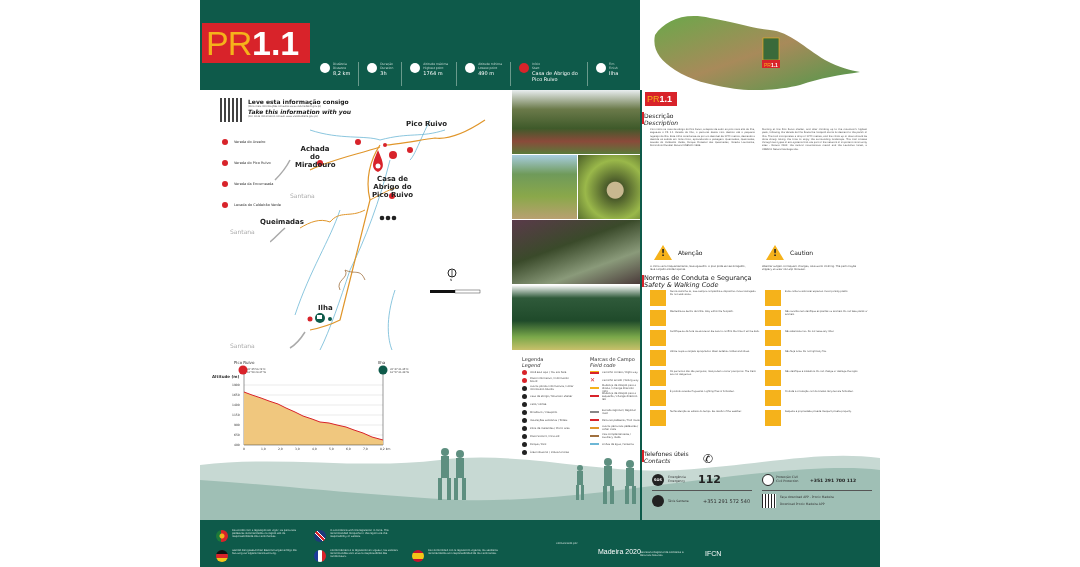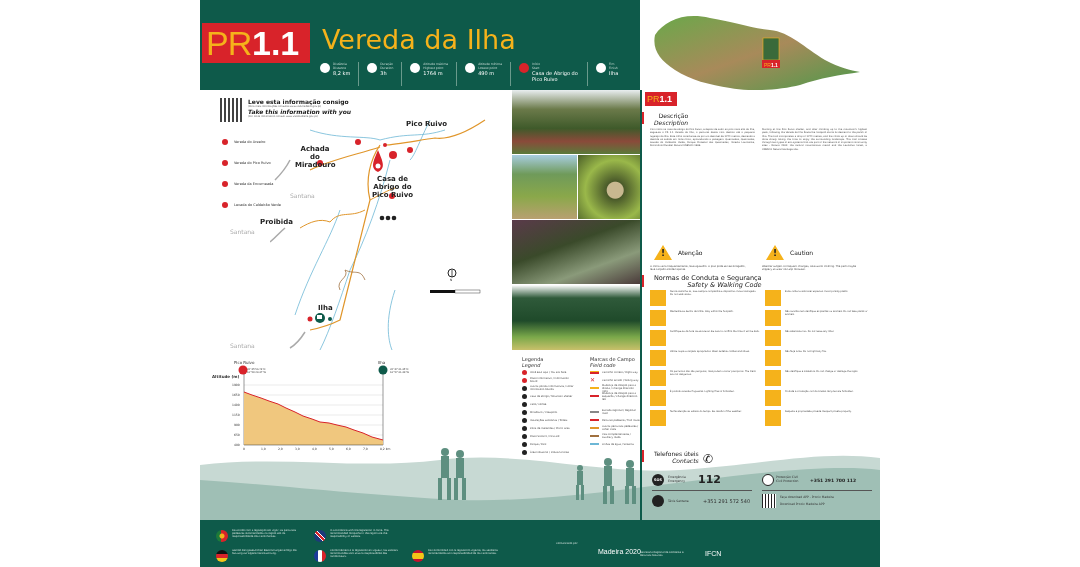--- a/index.html
+++ b/index.html
@@ -46,21 +46,21 @@
   .lg-item{display:flex;align-items:center;gap:3px;height:8px;}
   .lg-item .d{width:5px;height:5px;border-radius:50%;background:#222;flex:none;}
   .lg-item .d.red{background:#d8232a;}
   .lg-item .ln{width:9px;height:2px;flex:none;}
   .lg-item span{font-size:2.5px;color:#444;}
   .right{position:absolute;left:440px;top:0;width:240px;height:520px;}
   .inset{position:absolute;left:0;top:0;width:240px;height:90px;background:#fff;}
   .rbadge{position:absolute;left:5px;top:92px;width:30px;height:14px;background:#d8232a;font-size:9px;line-height:14px;color:#f5b21b;padding-left:2px;font-family:"Liberation Sans",sans-serif;}
   .rbadge b{color:#fff;}
   .sec-bar{position:absolute;left:0;width:4px;height:12px;background:#d8232a;}
-  .sec-t{position:absolute;left:14px;font-size:6px;color:#222;line-height:7px;text-align:right;}
+  .sec-t{position:absolute;left:4px;font-size:6px;color:#222;line-height:7px;}
   .sec-t i{display:block;font-style:italic;}
   .desc{position:absolute;top:128px;width:105px;font-size:2.4px;line-height:3.3px;color:#444;text-align:justify;}
   .warn{position:absolute;top:245px;display:flex;gap:6px;align-items:center;}
   .tri{width:0;height:0;border-left:9px solid transparent;border-right:9px solid transparent;border-bottom:15px solid #f5b21b;position:relative;}
   .tri:after{content:"!";position:absolute;left:-2px;top:3px;font-size:9px;font-weight:bold;color:#222;}
   .warn .w{font-size:6px;color:#222;}
   .wtxt{position:absolute;top:265px;font-size:2.5px;color:#444;width:100px;}
   .rules{position:absolute;left:10px;top:290px;width:225px;}
   .rule{position:absolute;display:flex;gap:4px;width:110px;}
   .rule .ri{width:16px;height:16px;background:#f5b21b;flex:none;}
@@ -71,21 +71,20 @@
 </head>
 <body>
 
 <div class="board">
 
   <div class="hdr">
     <div class="badge">
       <span class="pr">PR</span>
       <span class="num">1.1</span>
     </div>
-    <div class="title">Vereda da Ilha</div>
     <div class="stats">
       <div class="stat">
         <div class="ico"></div>
         <div>
             <div class="lb">Distância</div>
             <div class="lb">Distance</div>
             <div class="val">8,2 km</div>
           </div>
       </div>
       <div class="stat">
@@ -201,21 +200,21 @@
       <circle cx="124" cy="118" r="2.3" fill="#222"></circle>
 
       <circle cx="182" cy="173" r="4" fill="none" stroke="#222" stroke-width="1"></circle>
       <line x1="182" y1="170" x2="182" y2="177" stroke="#222" stroke-width="0.8"></line>
       <rect x="160" y="190" width="25" height="3" fill="#111"></rect>
       <rect x="185" y="190" width="25" height="3" fill="#fff" stroke="#111" stroke-width="0.4"></rect>
     </svg>
     <div class="plabel" style="left:136px;top:20px;">Pico Ruivo</div>
     <div class="plabel" style="left:25px;top:45px;width:40px;">Achada do Miradouro</div>
     <div class="plabel" style="left:95px;top:75px;width:55px;">Casa de Abrigo do Pico Ruivo</div>
-    <div class="plabel" style="left:-10px;top:118px;">Proibida</div>
+    <div class="plabel" style="left:-10px;top:118px;">Queimadas</div>
     <div class="plabel" style="left:48px;top:204px;">Ilha</div>
     <div class="glabel" style="left:20px;top:92px;">Santana</div>
     <div class="glabel" style="left:-40px;top:128px;">Santana</div>
     <div class="glabel" style="left:-40px;top:242px;">Santana</div>
     <div class="glabel" style="left:180px;top:178px;font-size:3px;color:#222;">N</div>
   </div>
 
   <div class="profile">
     <div class="prof-top" style="left:34px;top:0;">Pico Ruivo</div>
     <div class="prof-top" style="left:47px;top:8px;font-size:2.5px;">32°45'56.74"N</div>

